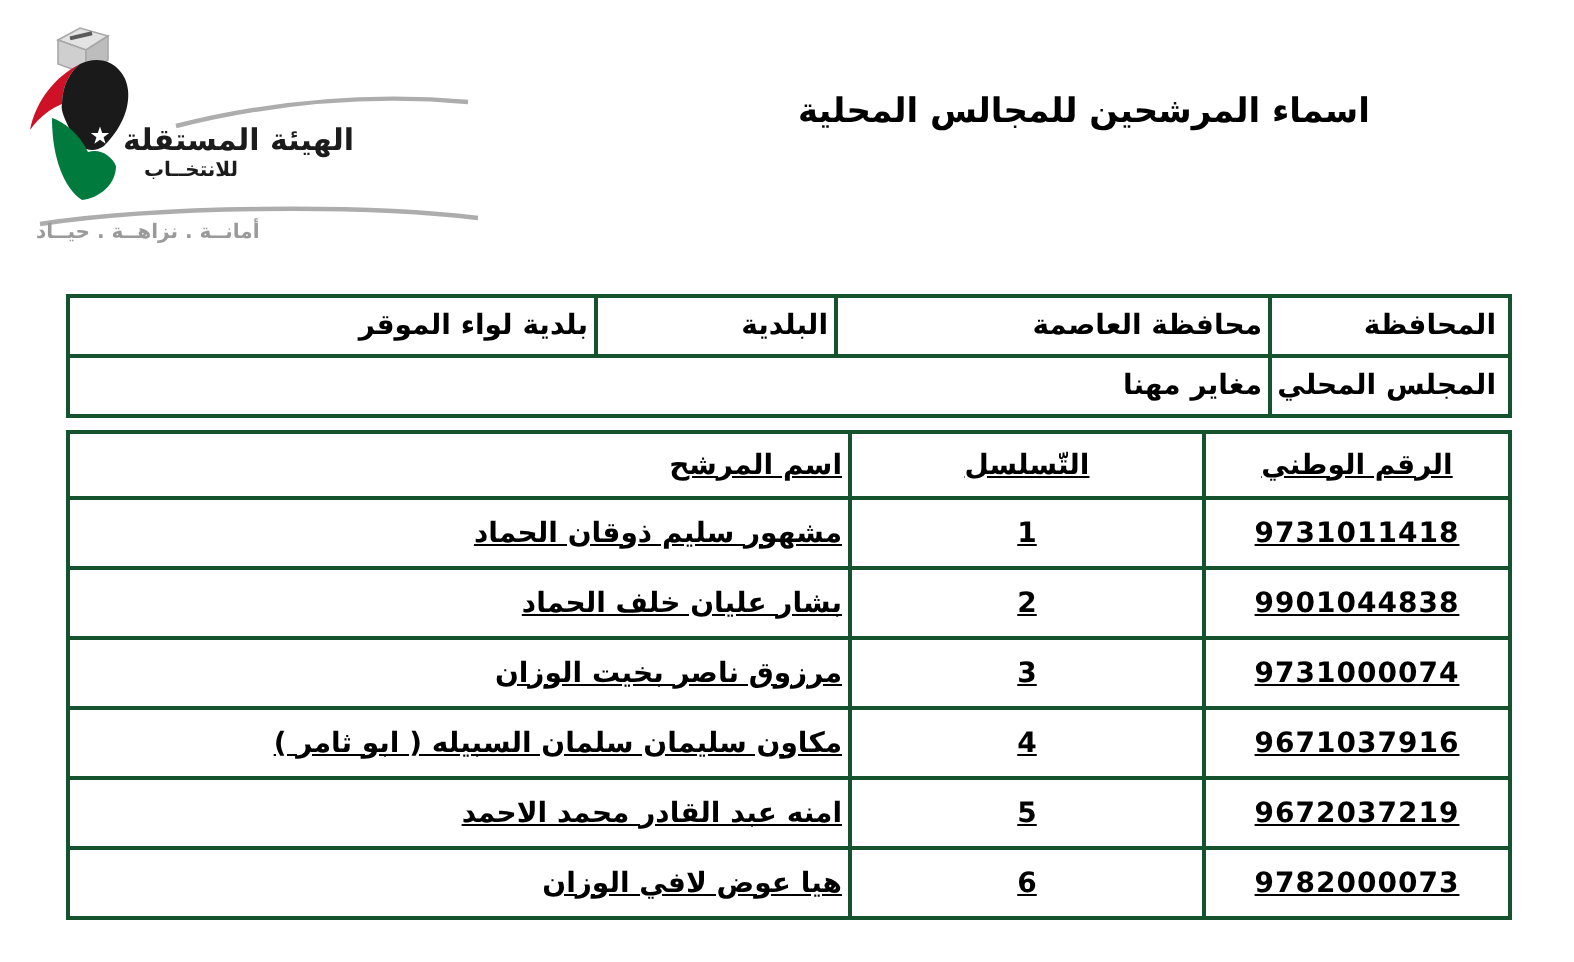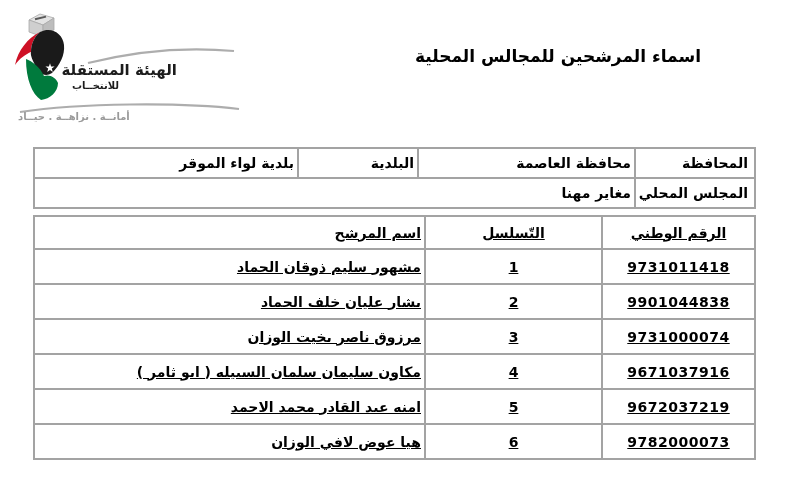--- a/index.html
+++ b/index.html
@@ -21,28 +21,28 @@
     text-align: left; direction: rtl; white-space: nowrap; letter-spacing: 1px;
   }
   .logo-tagline {
     position: absolute; left: 8px; top: 106px; width: 180px;
     font-size: 10px; font-weight: bold; color: #9a9a9a;
     text-align: left; direction: rtl; white-space: nowrap; letter-spacing: 0.5px;
   }
 
   
   .doc-title {
-    position: absolute; left: 368px; top: 46px; width: 380px;
+    position: absolute; left: 352px; top: 46px; width: 380px;
     text-align: center; direction: rtl;
     font-size: 17px; font-weight: bold; color: #000;
   }
 
   
   table { border-collapse: collapse; direction: rtl; table-layout: fixed; }
-  td, th { border: 2px solid #a3a3a3; font-weight: bold; color: #000; vertical-align: middle; overflow: hidden; white-space: nowrap; }
+  td, th { border: 2px solid #14532d; font-weight: bold; color: #000; vertical-align: middle; overflow: hidden; white-space: nowrap; }
 
   
   .info-table { position: absolute; left: 33px; top: 147px; width: 721px; }
   .info-table td { height: 30px; font-size: 14px; }
   .cell-label { text-align: right; padding-right: 6px; }
   .cell-value { text-align: right; padding-right: 3px; }
 
   
   .cand-table { position: absolute; left: 33px; top: 215px; width: 721px; }
   .cand-table td { font-size: 14px; text-decoration: underline; }

